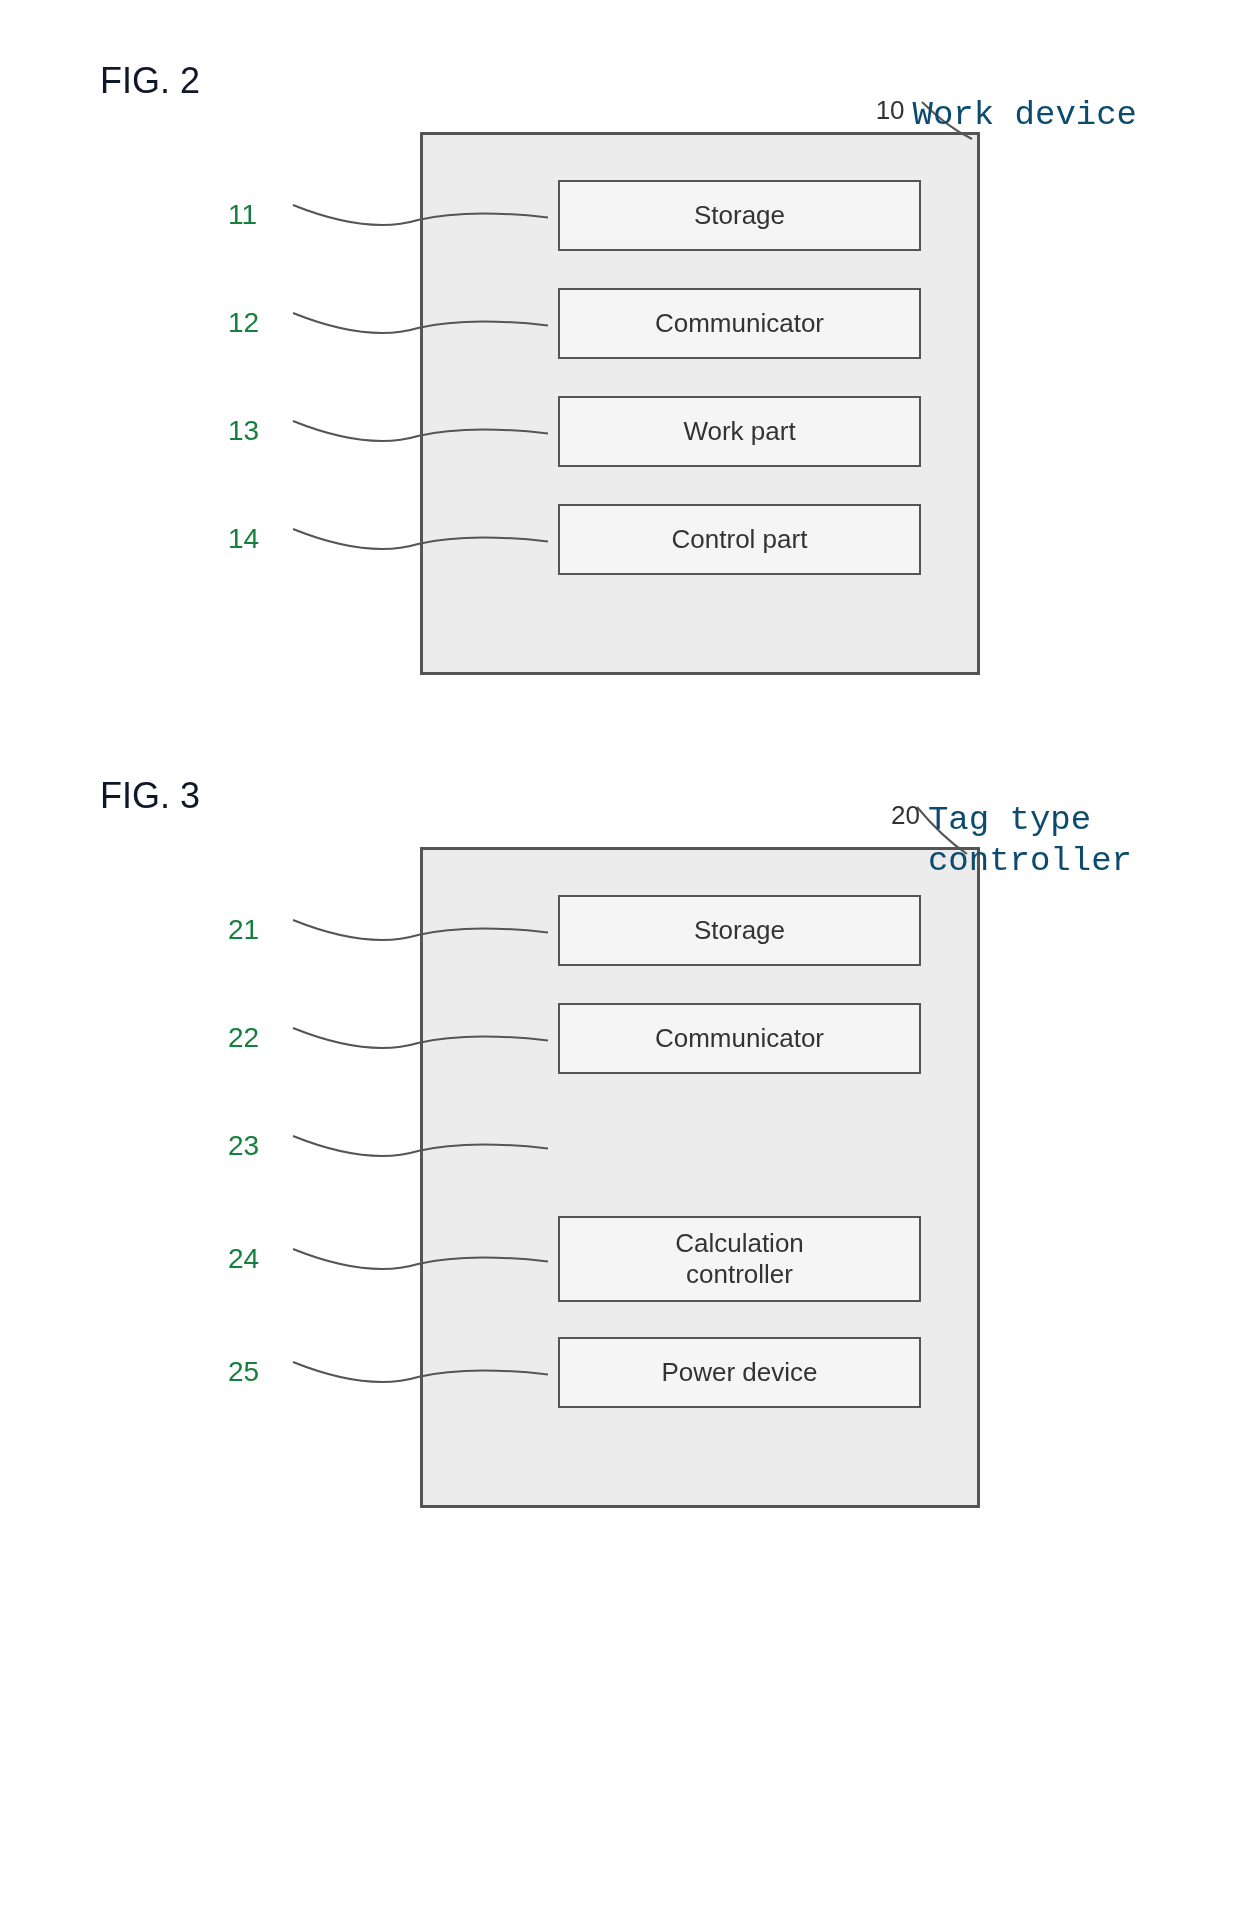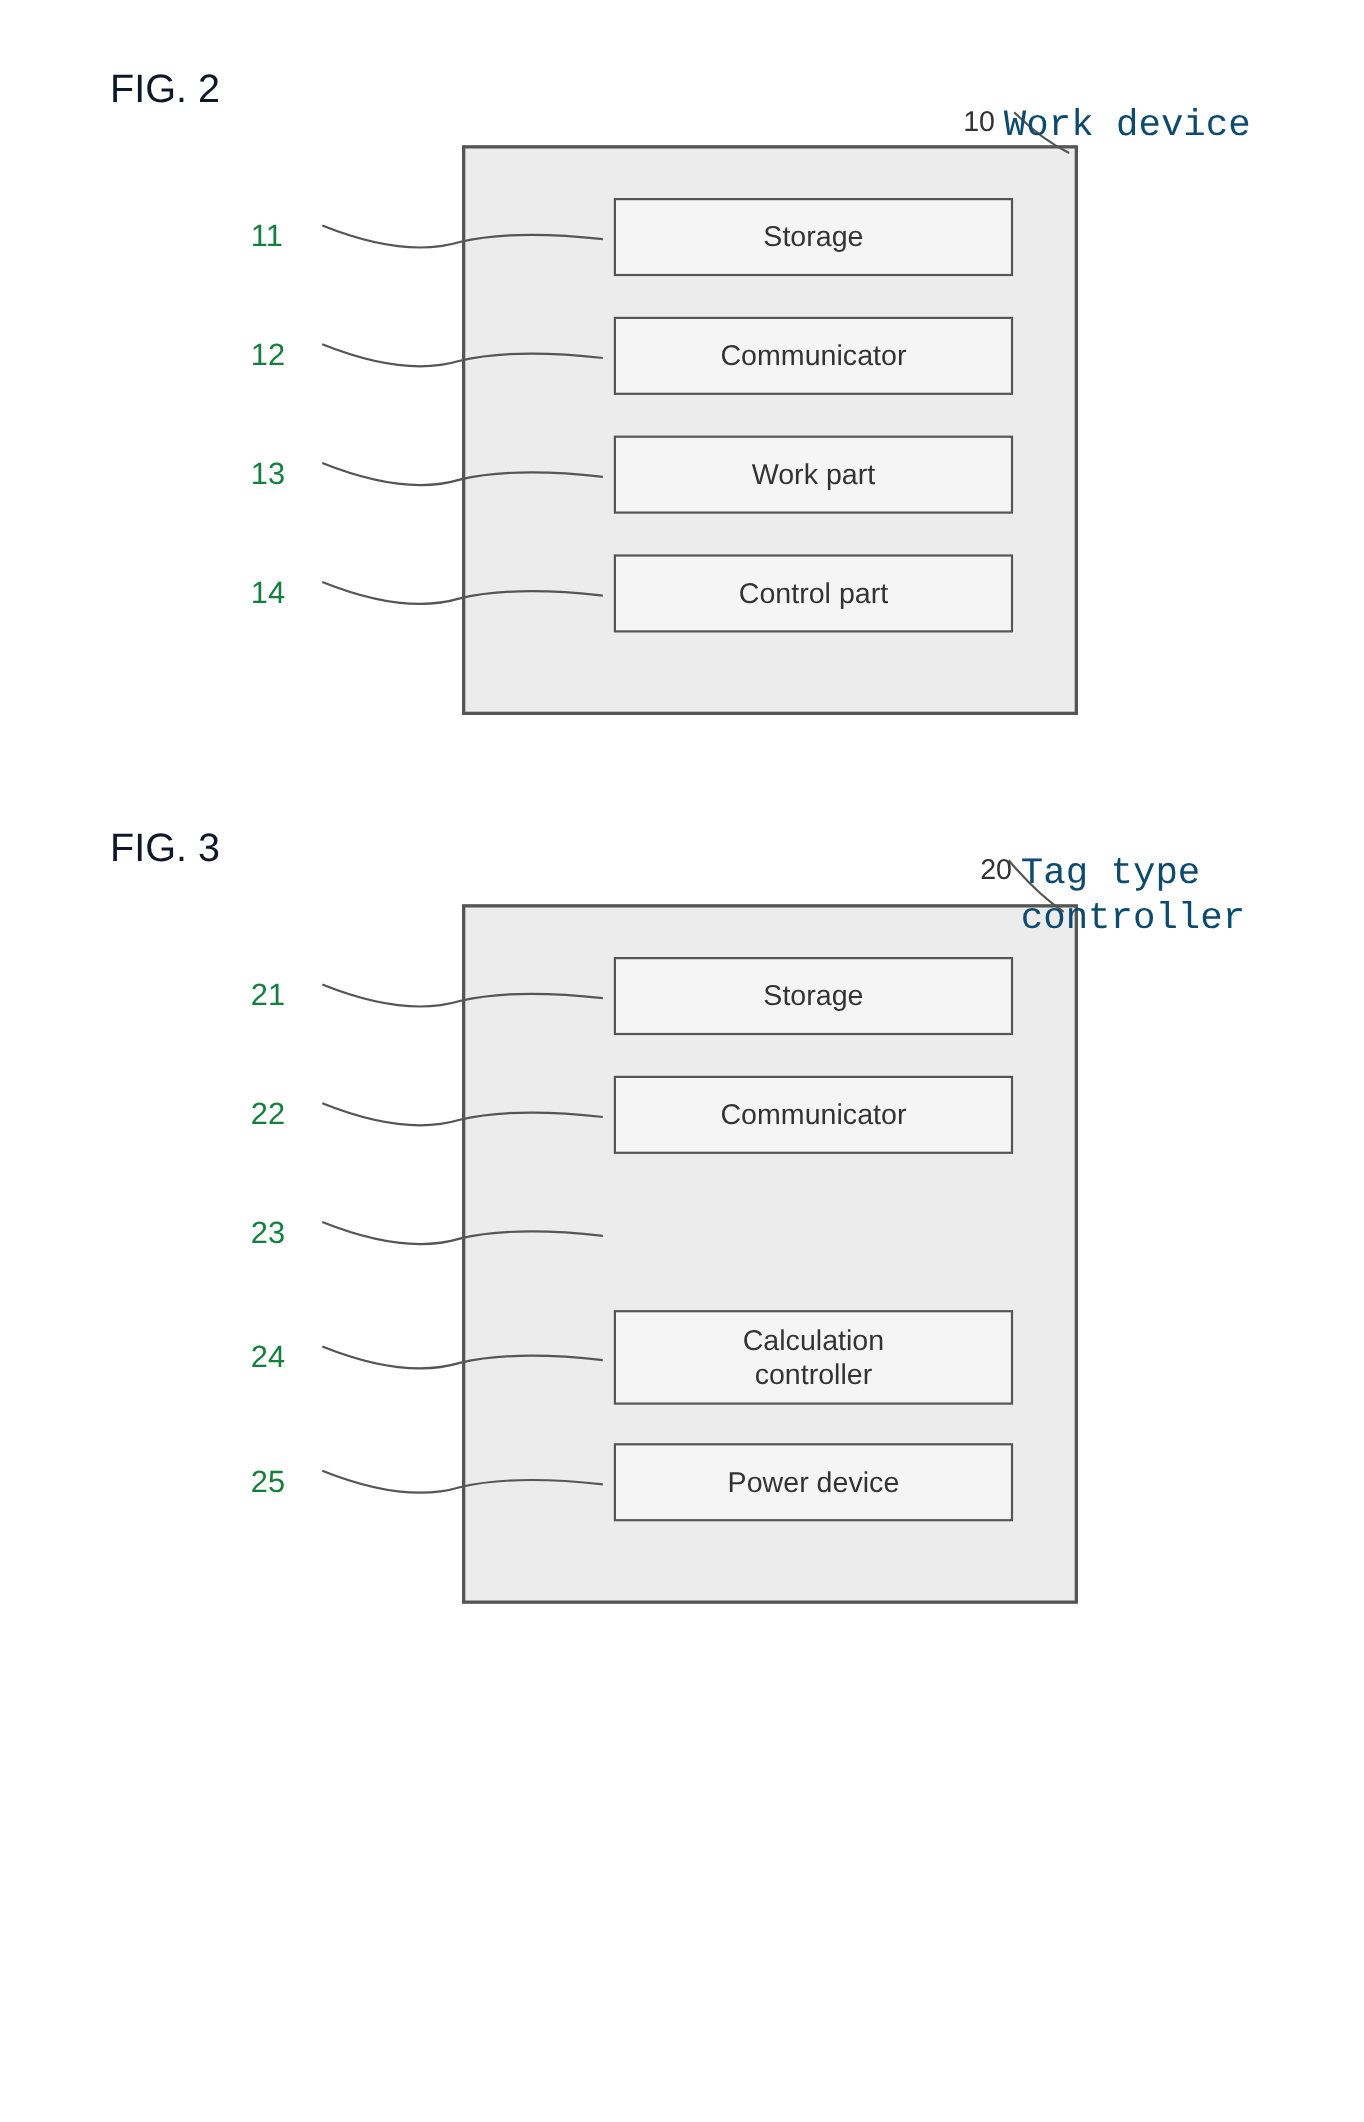--- a/index.html
+++ b/index.html
@@ -26,21 +26,21 @@
       position: relative;
       width: 900px;
       margin-left: 60px;
     }
     .main-box {
       position: relative;
       border: 3px solid #555;
       background: #ececec;
       width: 560px;
       margin-left: 260px;
-      padding: 40px 30px 40px 55px;
+      padding: 40px 30px 65px 55px;
     }
     .main-box-label-wrapper {
       position: absolute;
       top: -40px;
       right: -160px;
       display: flex;
       align-items: flex-start;
     }
     .main-box-label-3 {
       top: -50px;

